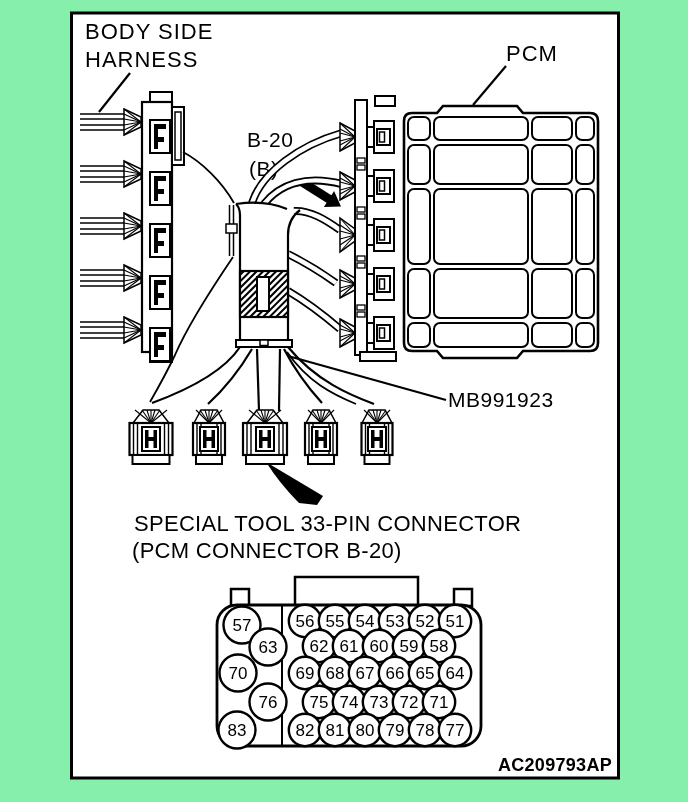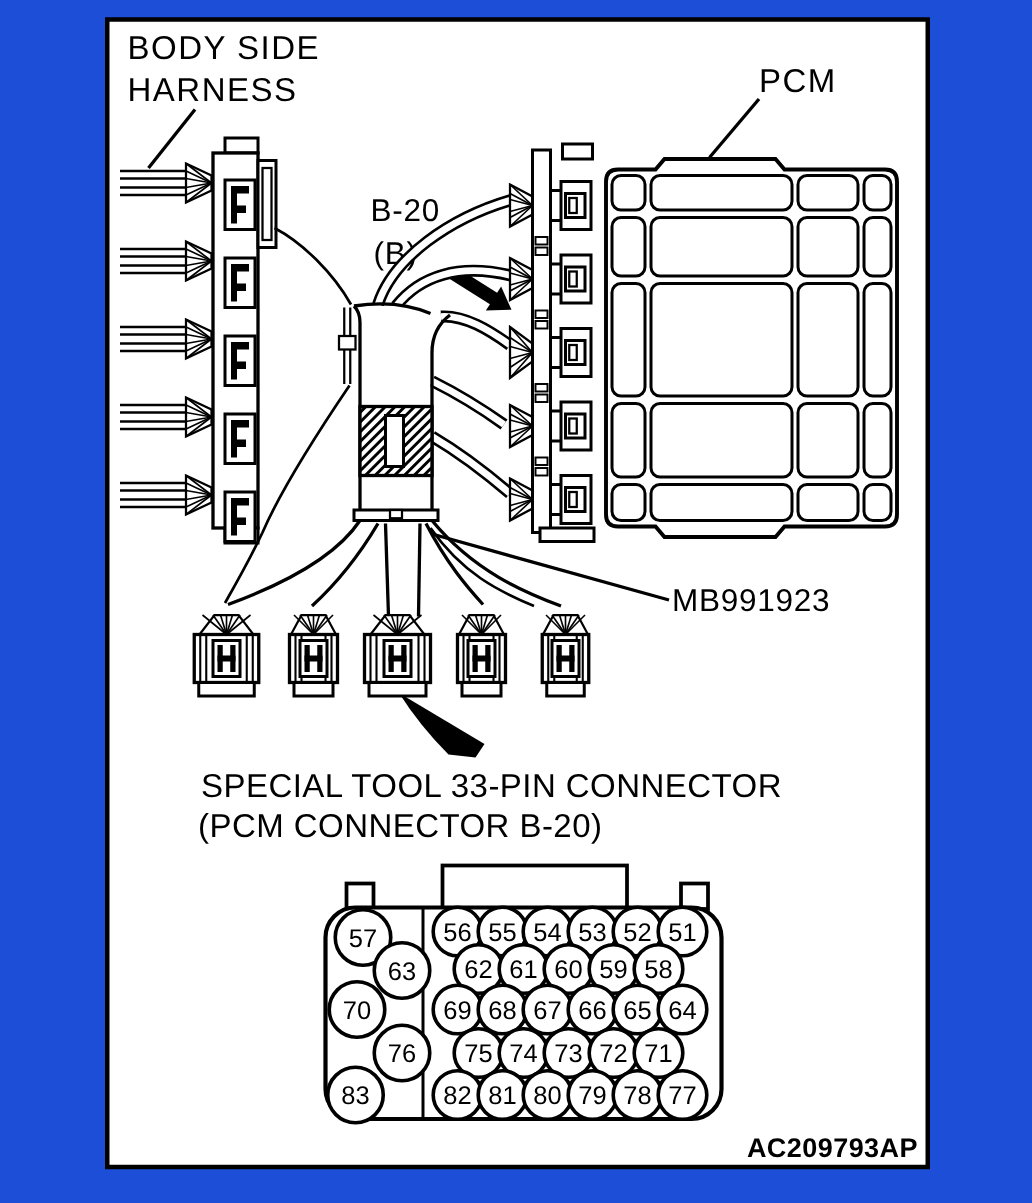--- a/index.html
+++ b/index.html
@@ -1,16 +1,16 @@
 <!DOCTYPE html>
 <html><head>
 <meta charset="utf-8">
 <style>
   html,body{margin:0;padding:0;background:#ffffff;}
-  .stage{width:688px;height:802px;position:relative;background:#1d4ed8;}
+  .stage{width:688px;height:802px;position:relative;background:#86efac;}
   svg{display:block;}
   svg text{font-family:"Liberation Sans","DejaVu Sans",sans-serif;fill:#000;}
   .lbl{font-size:22px;letter-spacing:1px;}
   .lbl-m{font-size:21px;letter-spacing:0.5px;}
   .cap{font-size:22px;letter-spacing:0.3px;}
   .code{font-size:18px;font-weight:bold;letter-spacing:0.3px;}
   .pin-num{font-size:17px;}
   .ln{stroke:#000;fill:none;}
 </style>
 </head>

